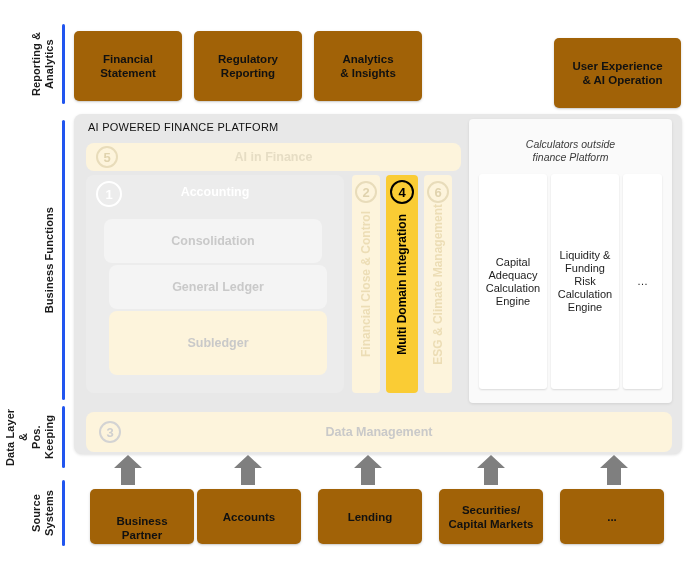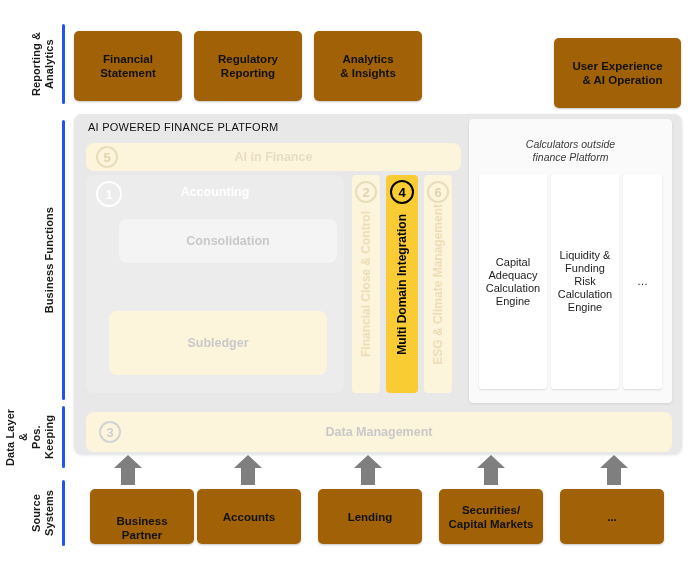--- a/index.html
+++ b/index.html
@@ -224,22 +224,25 @@
   <div class="bar cream" style="left:86px; top:143px; width:375px; height:28px;">
     <span class="bar-label ghost-cream">AI in Finance</span>
   </div>
   <div class="badge badge-ghost-cream" style="left:96px; top:146px; width:22px; height:22px;">5</div>
 
   <div class="bar lightgrey" style="left:86px; top:175px; width:258px; height:218px; align-items:flex-start;">
   </div>
   <div class="bar-label ghost-white" style="position:absolute; left:86px; top:185px; width:258px; text-align:center;">Accounting</div>
   <div class="badge badge-ghost-white" style="left:96px; top:181px; width:26px; height:26px;">1</div>
 
-  <div class="bar offwhite" style="left:119px; top:219px; width:218px; height:44px;align-items:center;">
+  <div class="bar offwhite" style="left:104px; top:219px; width:218px; height:44px;align-items:center;">
     <span class="bar-label ghost-text">Consolidation</span>
+  </div>
+  <div class="bar offwhite" style="left:109px; top:265px; width:218px; height:44px;">
+    <span class="bar-label ghost-text">General Ledger</span>
   </div>
   <div class="bar cream" style="left:109px; top:311px; width:218px; height:64px;">
     <span class="bar-label ghost-text">Subledger</span>
   </div>
 
   <div class="pillar pillar-pale paleyellow" style="left:352px; top:175px; width:28px; height:218px;">
     <span class="vtext">Financial Close &amp; Control</span>
   </div>
   <div class="badge badge-ghost-cream" style="left:355px; top:181px; width:22px; height:22px;">2</div>
 

